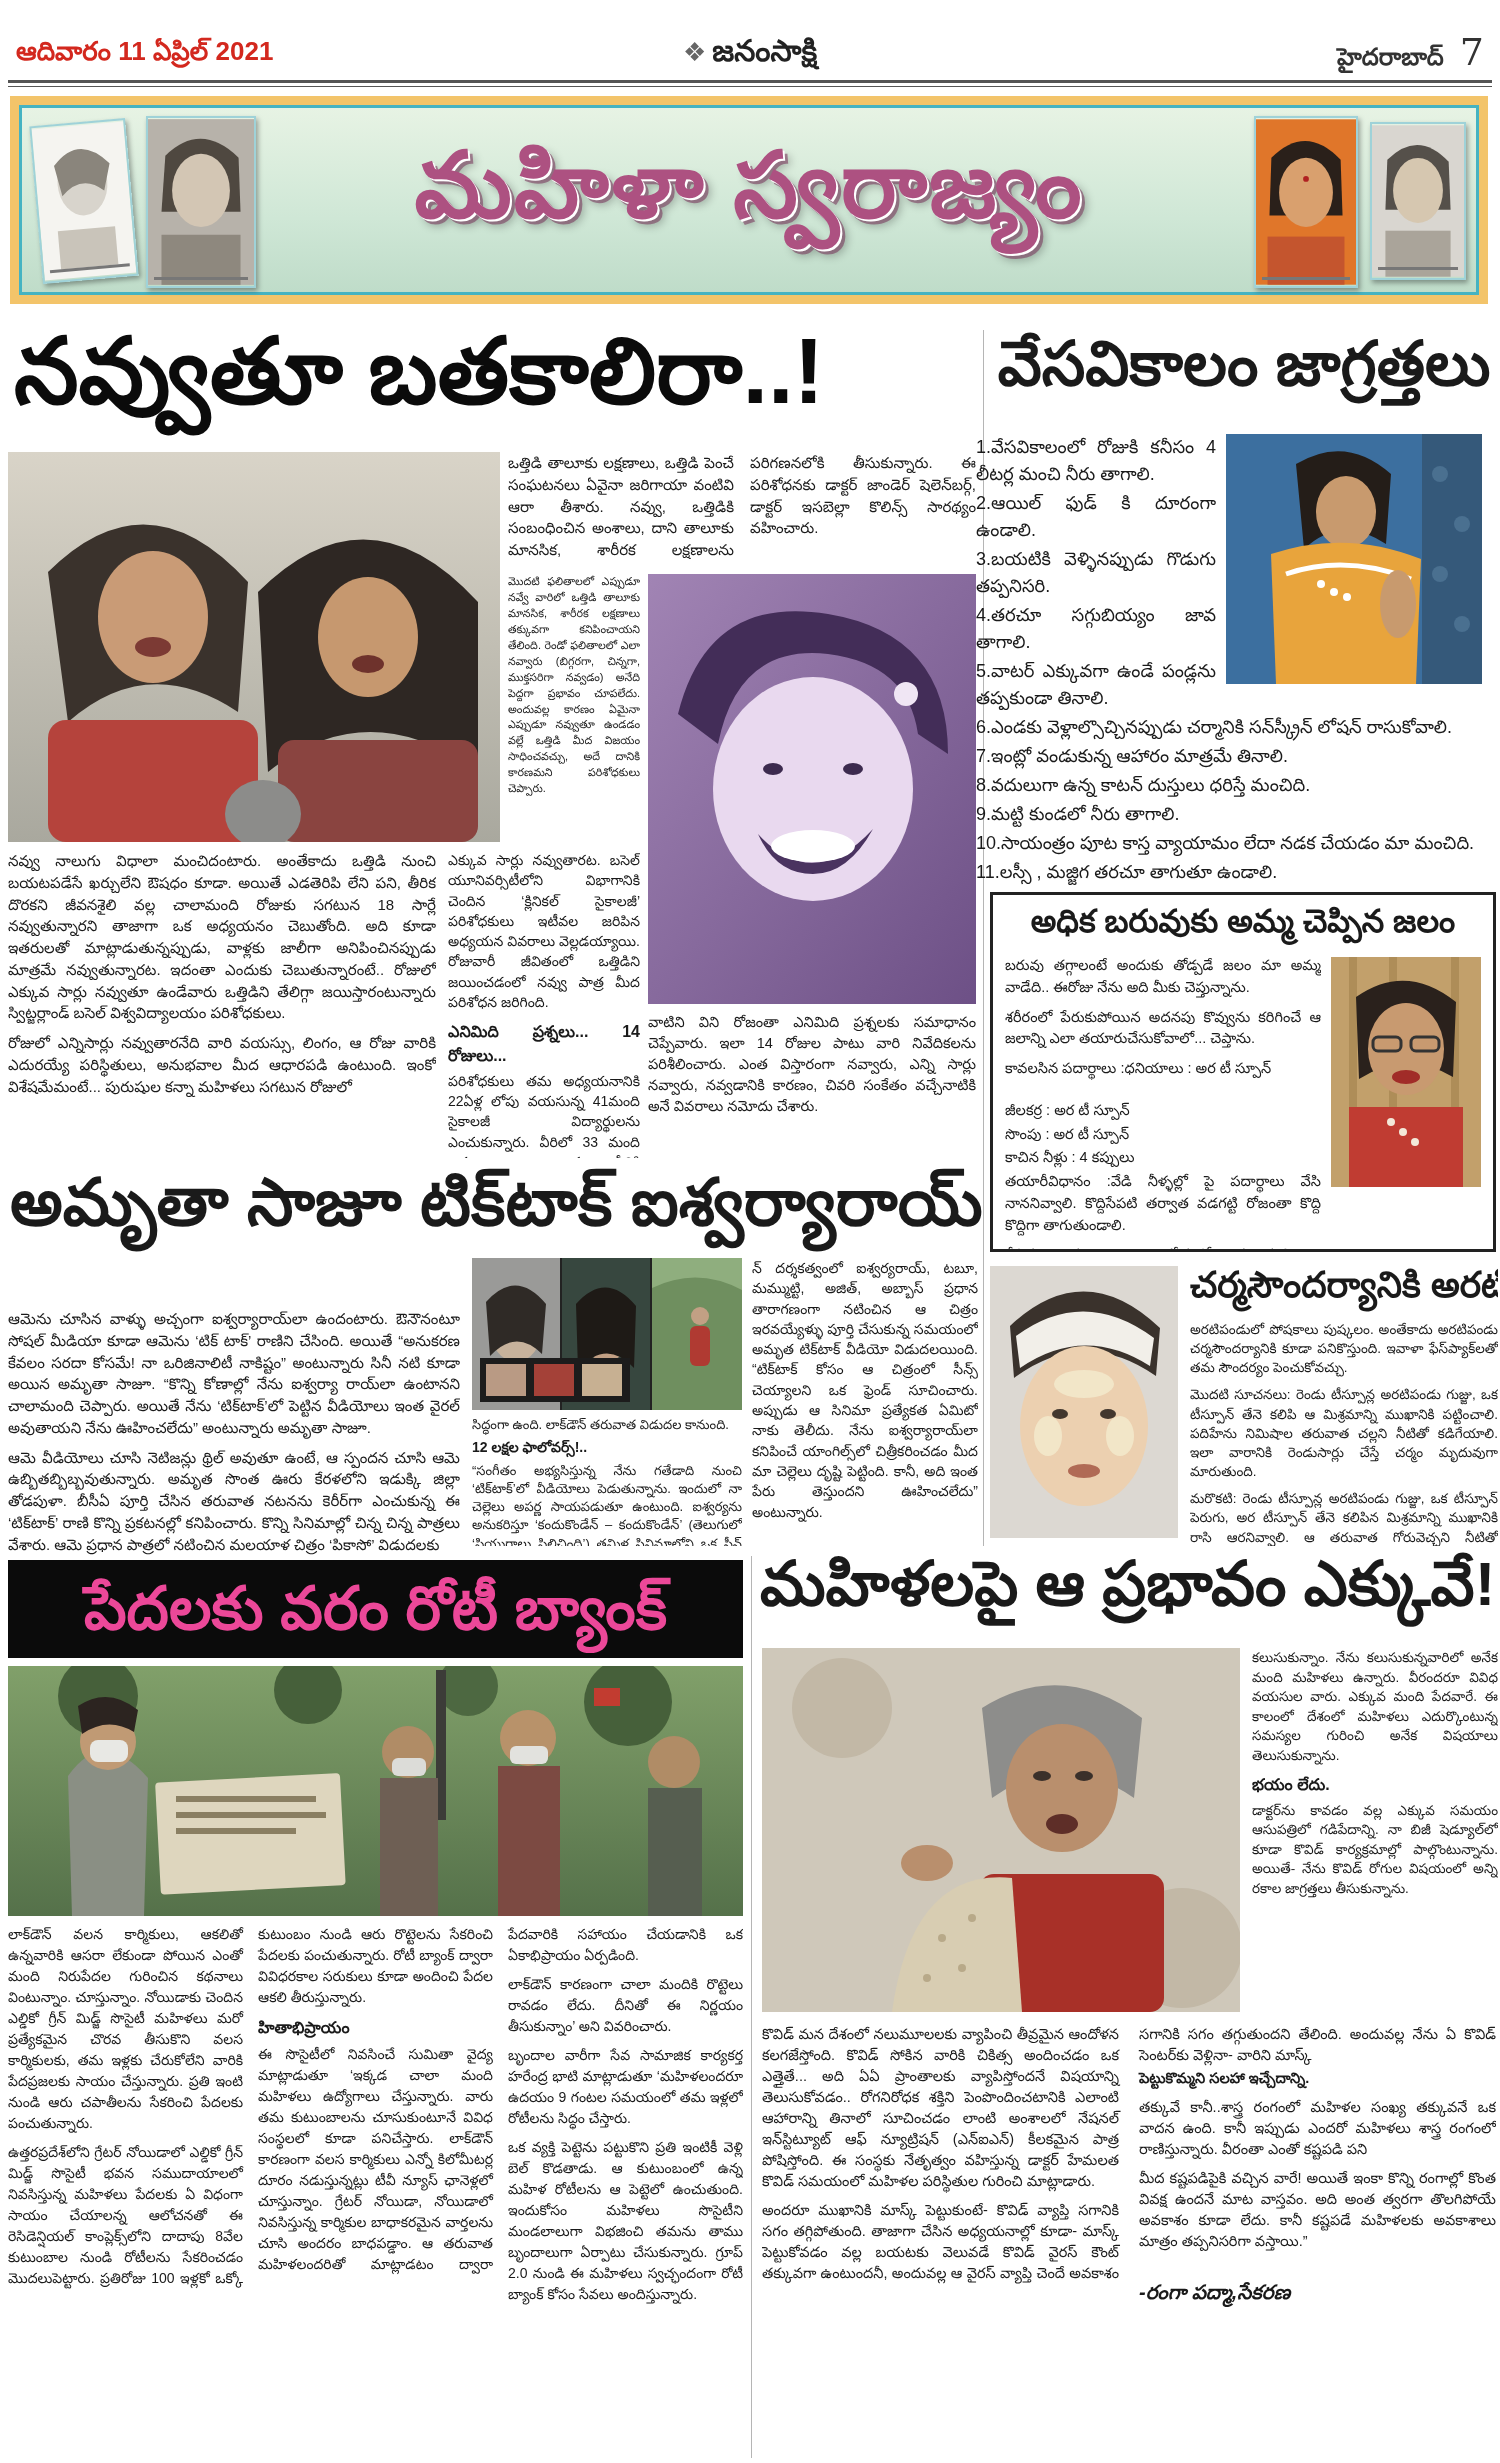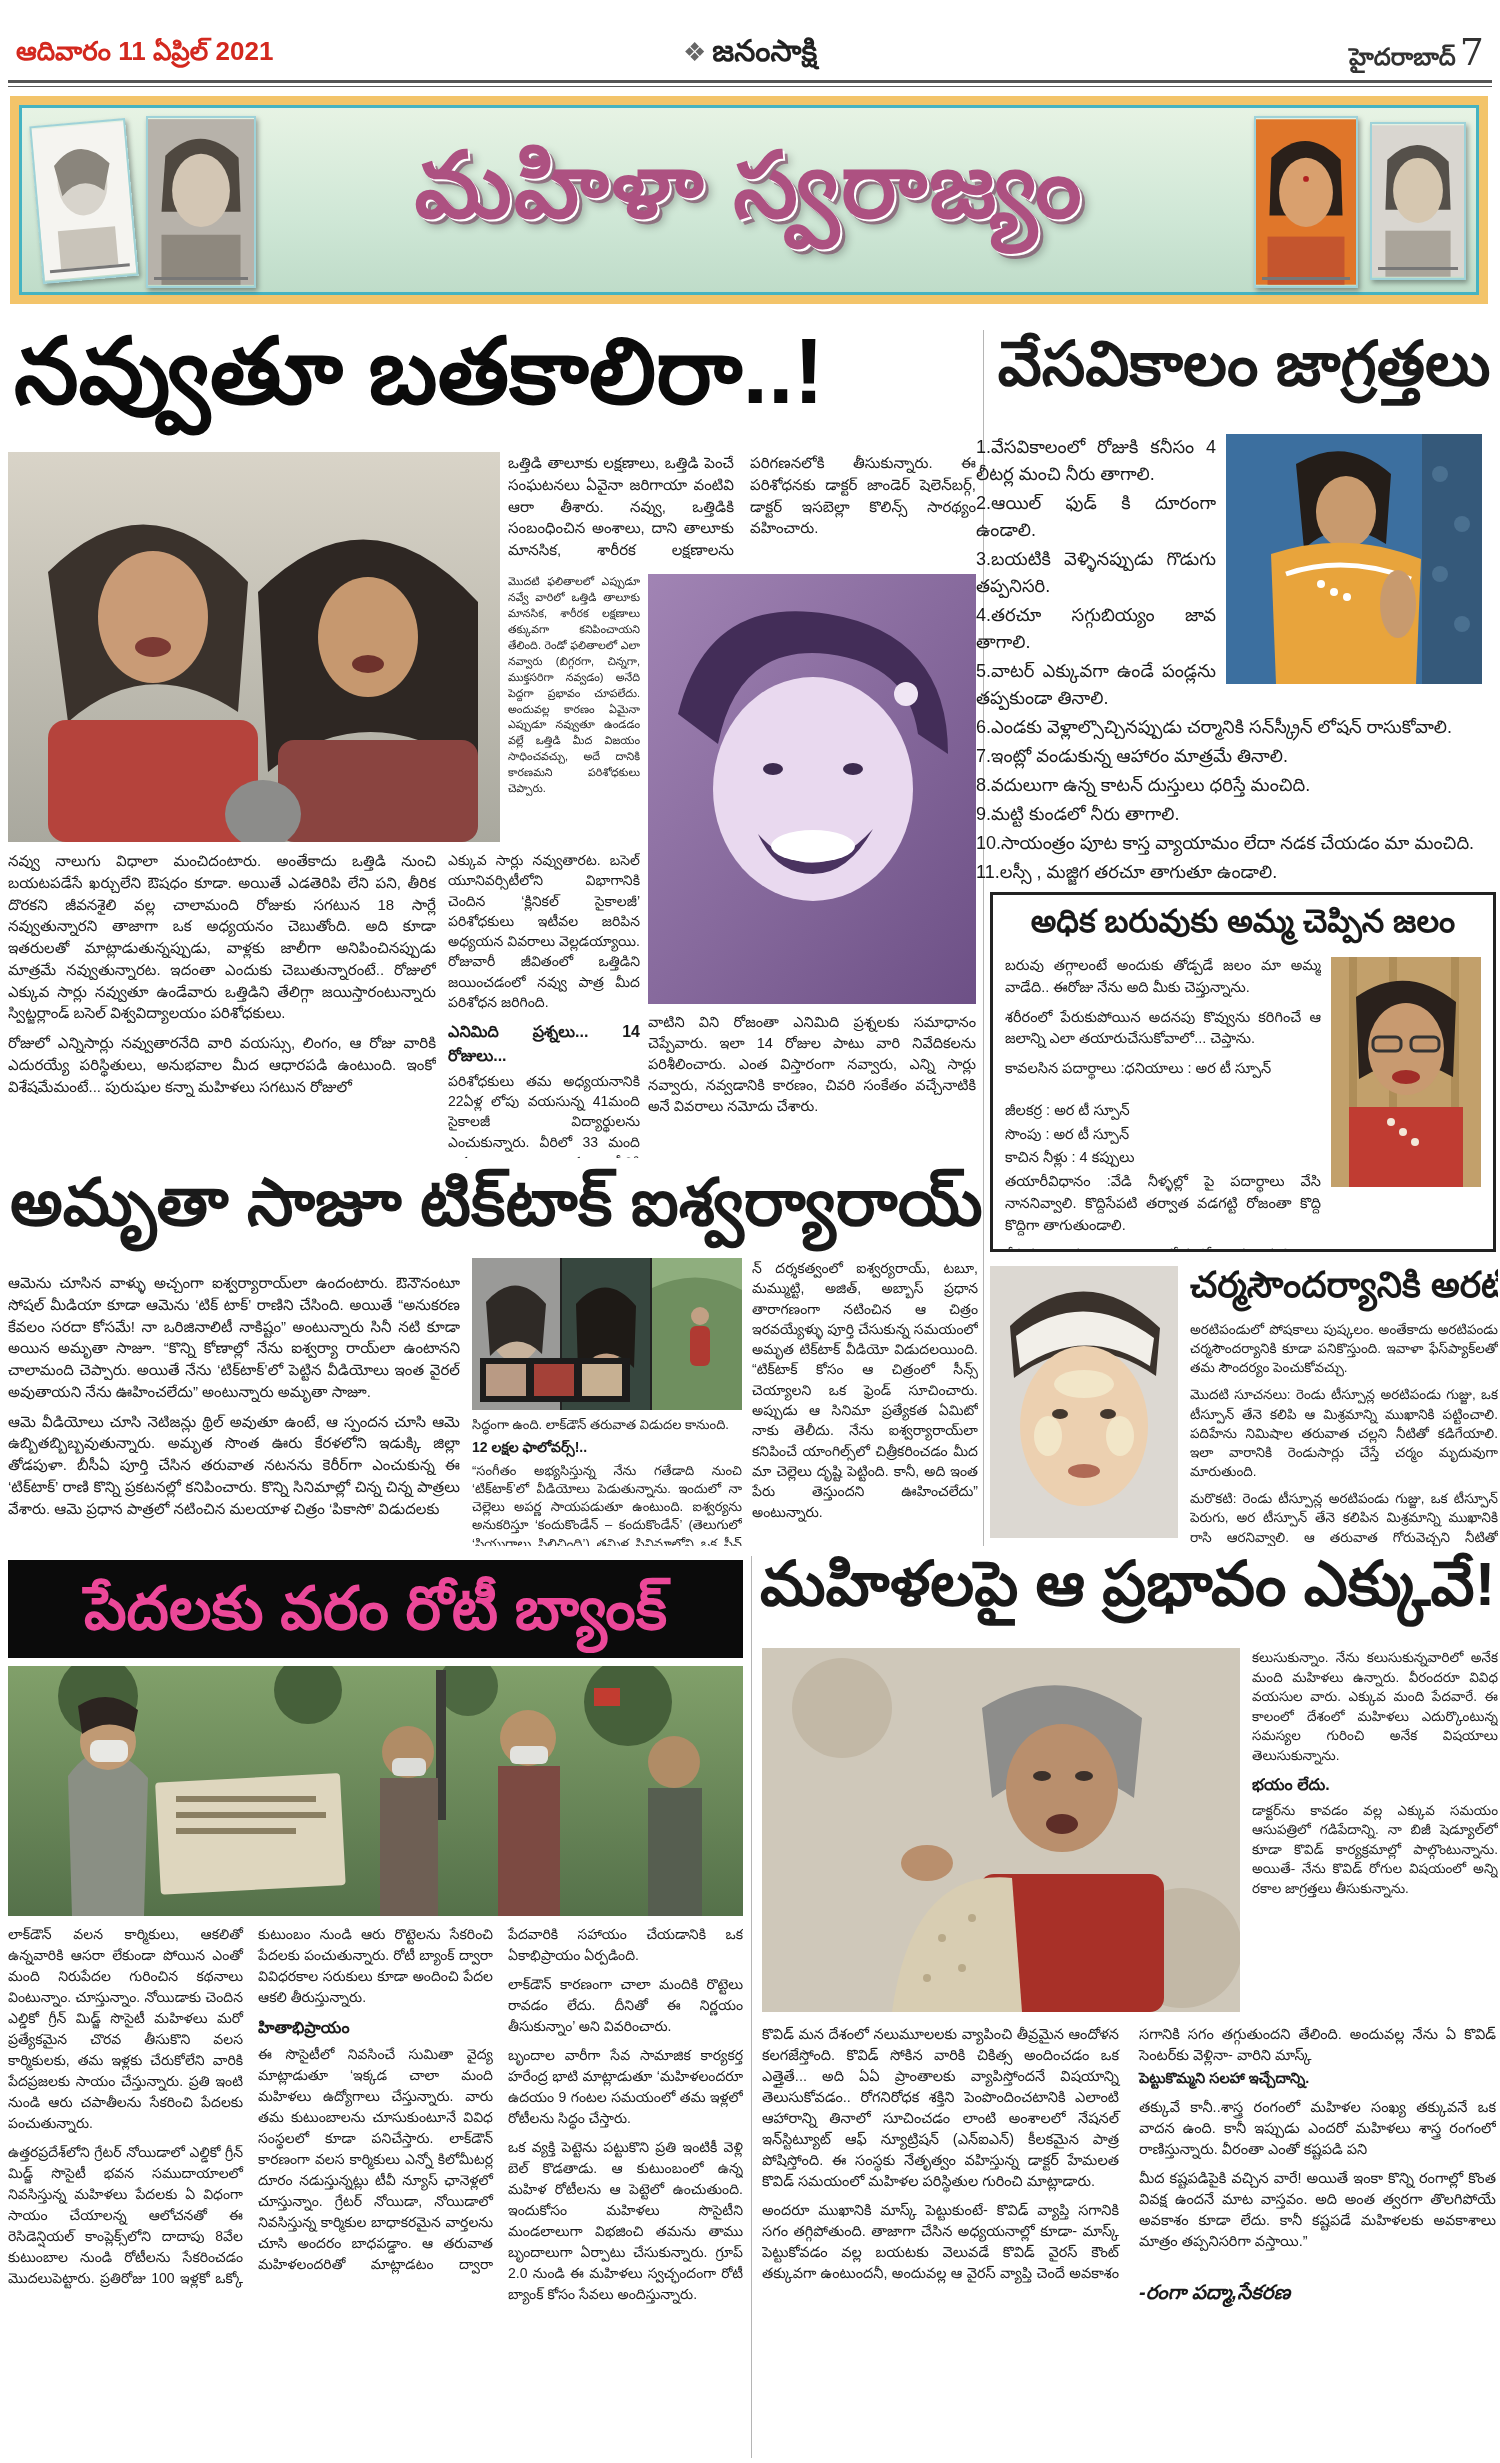--- a/index.html
+++ b/index.html
@@ -4,21 +4,21 @@
 <style>
   html,body{margin:0;padding:0;background:#e9e9e9;}
   *{box-sizing:border-box;}
   #page{position:relative;width:1500px;height:2463px;background:#ffffff;margin:0 auto;
         font-family:"Liberation Sans","DejaVu Sans",sans-serif;color:#1a1a1a;overflow:hidden;}
   .abs{position:absolute;}
   
   .hdr-date{left:16px;top:36px;font-size:26px;font-weight:bold;color:#d3281e;white-space:nowrap;}
   .hdr-center{left:0;right:0;top:34px;text-align:center;font-size:30px;font-weight:bold;color:#222;}
   .hdr-logo{color:#666;font-size:26px;margin-right:6px;}
-  .hdr-right{right:16px;top:30px;display:flex;align-items:baseline;gap:4px;}
+  .hdr-right{right:16px;top:30px;display:flex;align-items:baseline;gap:16px;}
   .hdr-city{font-size:24px;font-weight:bold;color:#333;}
   .hdr-pageno{font-size:38px;color:#333;font-family:"DejaVu Serif",serif;}
   .hdr-rule{left:8px;top:80px;width:1484px;height:7px;border-top:3px solid #555;border-bottom:1px solid #555;}
   
   .banner{left:10px;top:96px;width:1478px;height:208px;background:#f3c46a;padding:9px;}
   .banner-in{position:relative;width:100%;height:100%;border:3px solid #45b3c2;
              background:linear-gradient(180deg,#e7f3e4 0%,#cfe7d6 60%,#bfdcc9 100%);}
   .banner-title{position:absolute;left:50%;top:50%;transform:translate(-50%,-52%);
     font-size:92px;font-weight:800;color:#ad5181;white-space:nowrap;letter-spacing:2px;
     text-shadow:2px 2px 0 #ffffff,5px 5px 0 rgba(120,50,90,.55),7px 7px 8px rgba(0,0,0,.25);}
@@ -49,21 +49,21 @@
   .jalam-h{text-align:center;font-size:32px;font-weight:800;margin:2px 0 8px 0;white-space:nowrap;}
   .jalam-photo{float:right;width:150px;height:230px;margin:2px 0 6px 10px;}
   .jalam .body-txt{font-size:14.5px;line-height:1.5;}
   
   .banana{left:990px;top:1262px;width:508px;height:284px;overflow:hidden;}
   .banana-photo{float:left;width:188px;height:272px;margin:4px 12px 0 0;}
   .banana-h{font-size:36px;font-weight:800;text-align:center;margin:2px 0 6px 0;white-space:nowrap;}
   .banana .body-txt{font-size:13.5px;line-height:1.42;}
   
   .tk-headline{left:10px;top:1164px;width:968px;font-size:66px;font-weight:800;white-space:nowrap;}
-  .tk-left{left:8px;top:1272px;width:452px;height:288px;}
+  .tk-left{left:8px;top:1308px;width:452px;height:288px;}
   .tk-collage{left:472px;top:1258px;width:270px;height:152px;}
   .tk-mid{left:472px;top:1416px;width:270px;height:130px;font-size:13px;line-height:1.4;}
   .tk-right{left:752px;top:1258px;width:226px;height:288px;font-size:14px;}
   
   .roti-banner{left:8px;top:1560px;width:735px;height:98px;background:#0b0b0b;color:#ec4899;
     text-align:center;font-size:60px;font-weight:800;line-height:98px;white-space:nowrap;overflow:hidden;}
   .roti-photo{left:8px;top:1666px;width:735px;height:250px;}
   .roti-text{left:8px;top:1924px;width:735px;height:534px;column-count:3;column-gap:15px;font-size:14px;line-height:1.5;}
   
   .imp-headline{left:760px;top:1548px;width:740px;font-size:62px;font-weight:800;white-space:nowrap;}

